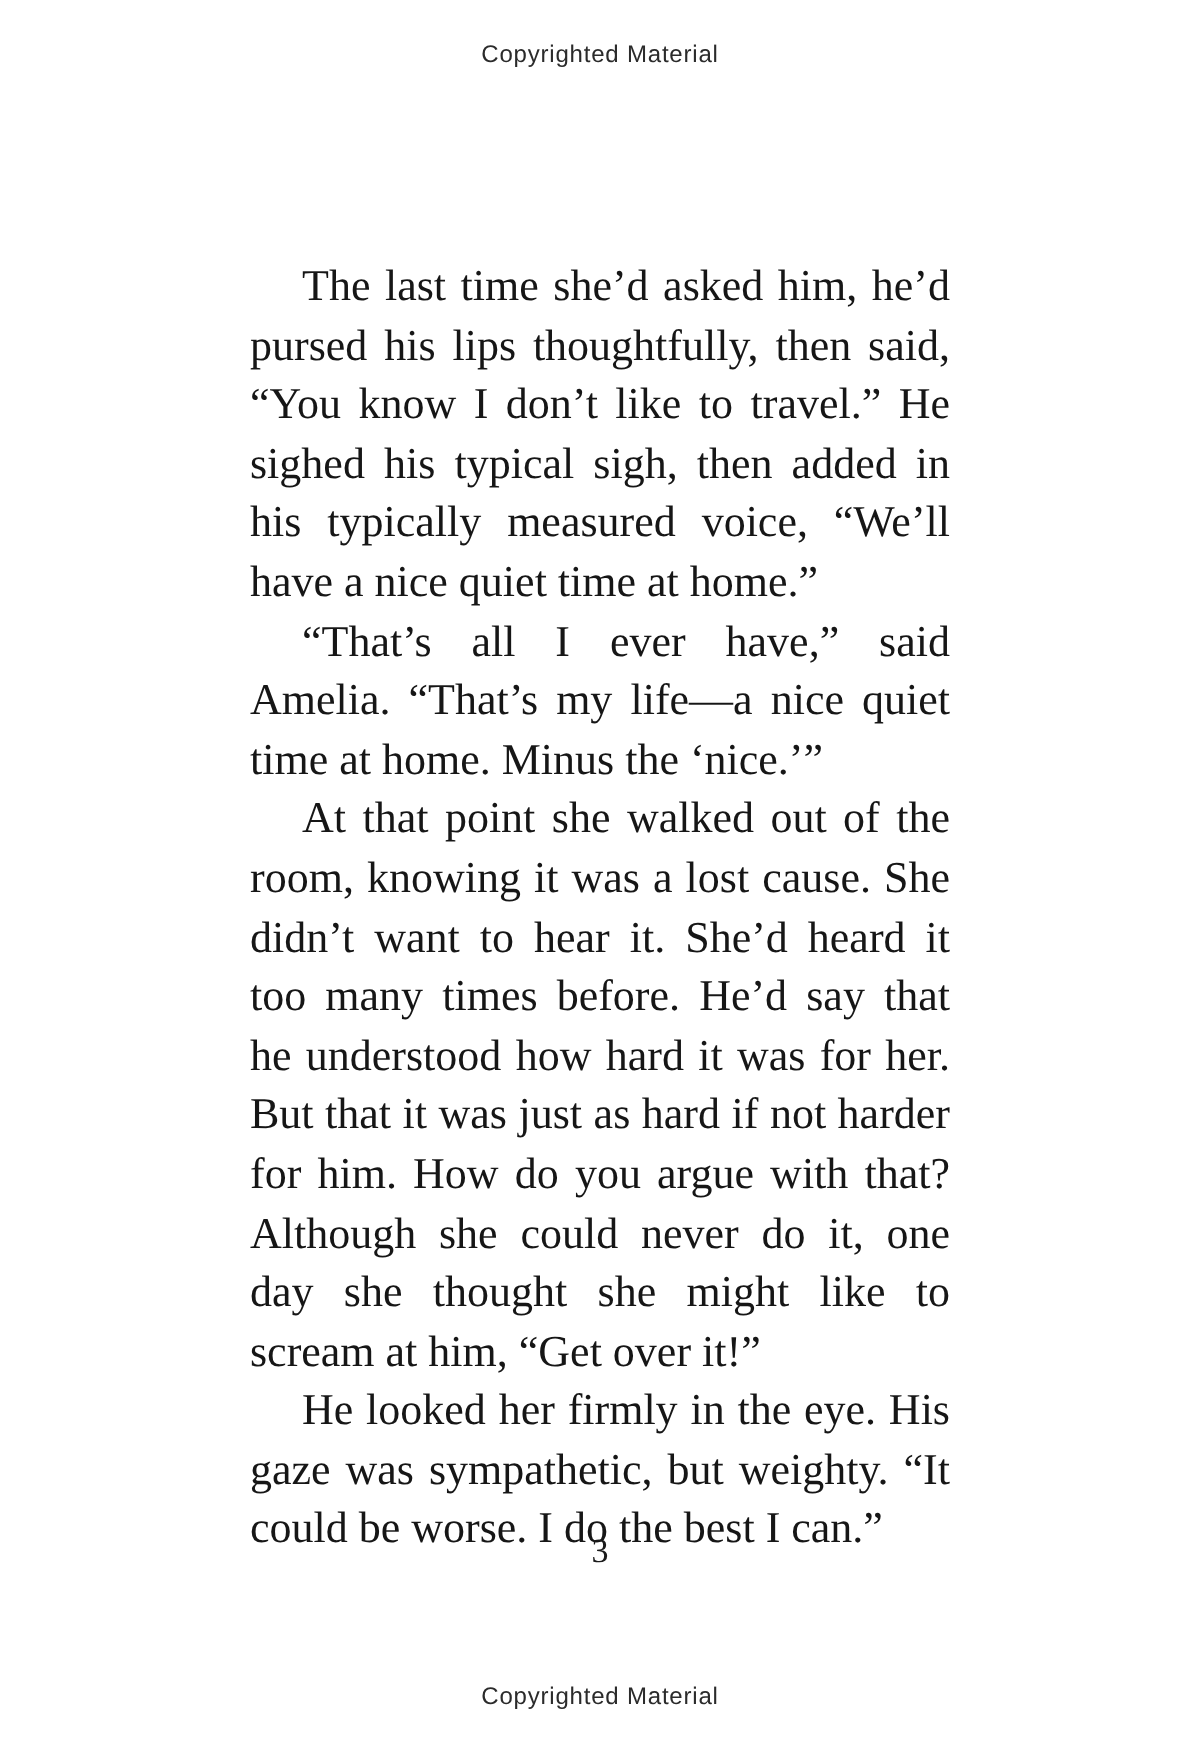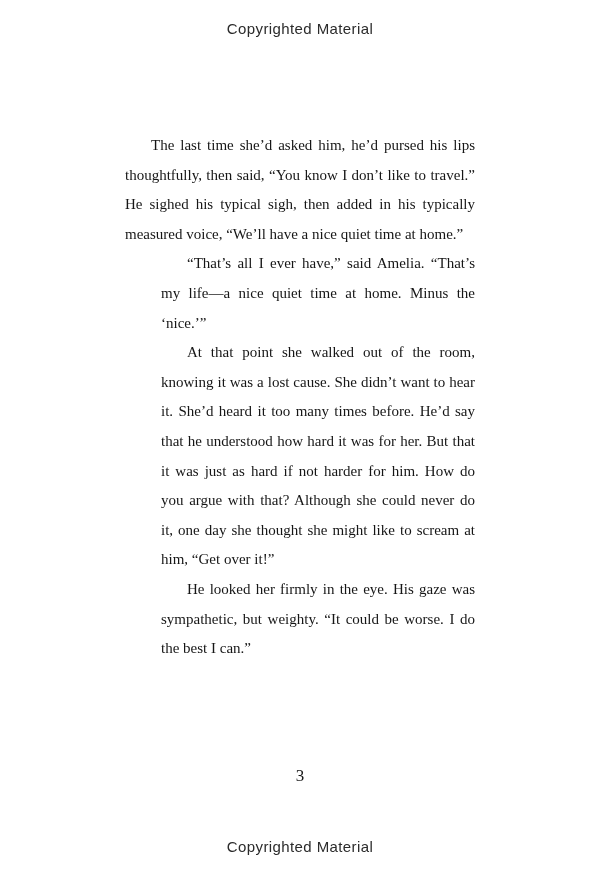--- a/index.html
+++ b/index.html
@@ -17,50 +17,49 @@
   }
   .page {
     position: absolute;
     inset: 0;
     display: flex;
     flex-direction: column;
   }
   .watermark {
     text-align: center;
     font-family: "Liberation Sans", sans-serif;
-    font-size: 15px;
+    font-size: 12px;
     letter-spacing: 0.4px;
     color: #2b2b2b;
   }
   .watermark-top {
     margin-top: 20px;
   }
   .watermark-bottom {
     position: absolute;
     bottom: 21px;
     left: 0;
     right: 0;
   }
   .body-area {
     margin: 0 auto;
     width: 350px;
     padding-top: 94px;
   }
   p.para {
     margin: 0;
-    font-size: 15px;
+    font-size: 22px;
     line-height: 29.6px;
     text-align: justify;
     text-indent: 26px;
     hyphens: none;
     color: #161616;
   }
   p.para + p.para {
     margin-top: 0;
-    margin-left: 36px;
   }
   .folio {
     position: absolute;
     top: 766px;
     left: 0;
     right: 0;
     text-align: center;
     font-size: 17px;
     color: #1a1a1a;
   }

